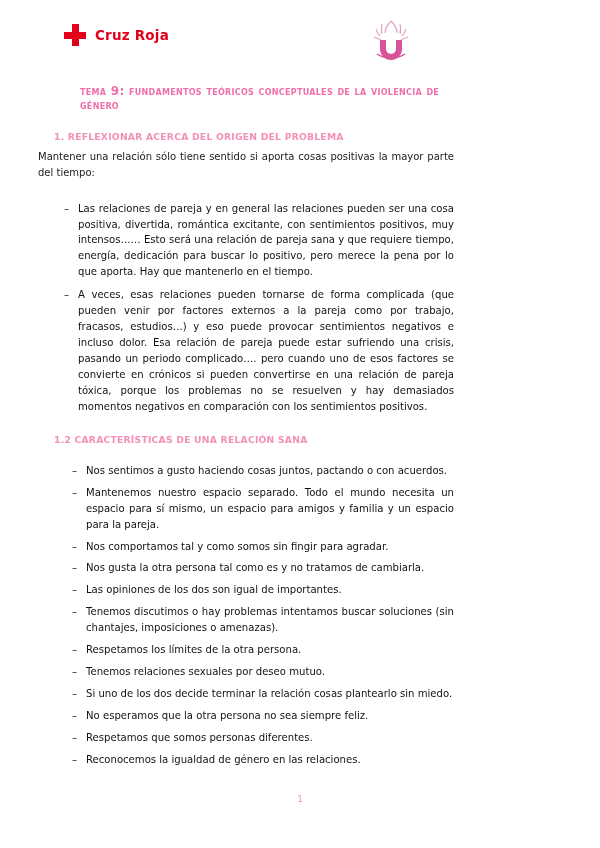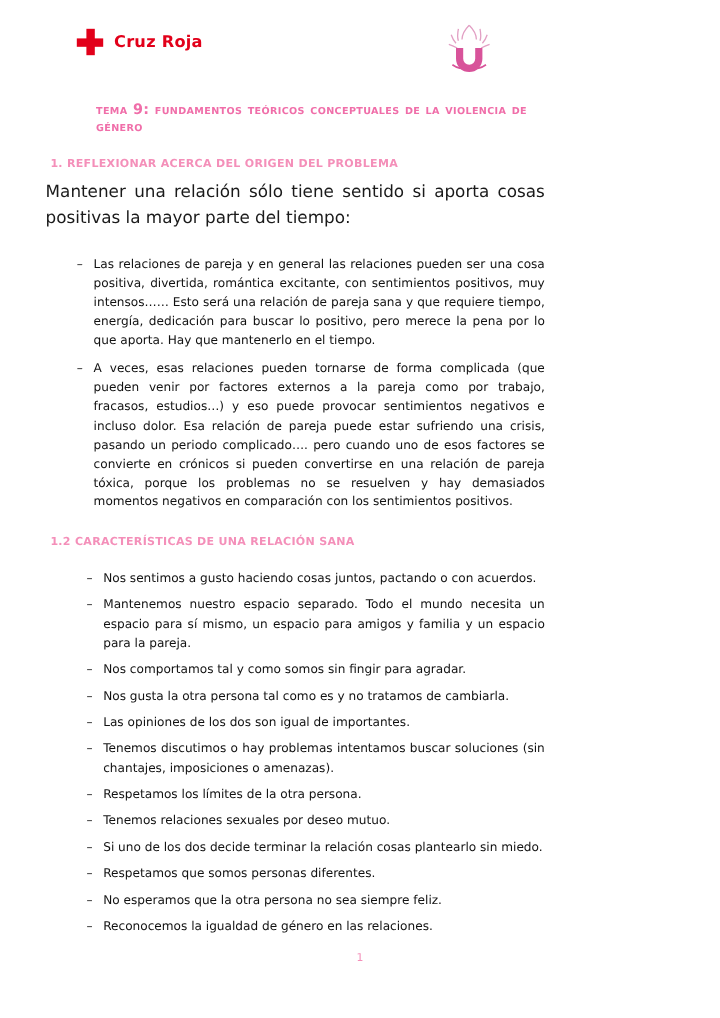--- a/index.html
+++ b/index.html
@@ -79,29 +79,29 @@
     padding-left: 42px;
     font-variant: small-caps;
     text-transform: lowercase;
   }
 
   h2.section {
     color: #f48fb9;
     font-size: 9.2px;
     font-weight: bold;
     letter-spacing: .25px;
-    margin: 19px 0 7px 4px;
+    margin: 19px 0 7px 16px;
     text-transform: uppercase;
   }
   h2.section.s13 {
     margin-top: 26px;
     line-height: 1.75;
   }
   p.body {
-    font-size: 14px;
+    font-size: 10px;
     line-height: 1.58;
     margin: 0 0 20px 0;
     text-align: justify;
     color: #1a1a1a;
   }
   ul.dash, ul.bullets {
     margin: 18px 0 0 0;
     padding: 0 0 0 26px;
     list-style: none;
   }
@@ -186,20 +186,20 @@
   <ul class="bullets">
     <li>Nos sentimos a gusto haciendo cosas juntos, pactando o con acuerdos.</li>
     <li>Mantenemos nuestro espacio separado. Todo el mundo necesita un espacio para sí mismo, un espacio para amigos y familia y un espacio para la pareja.</li>
     <li>Nos comportamos tal y como somos sin fingir para agradar.</li>
     <li>Nos gusta la otra persona tal como es y no tratamos de cambiarla.</li>
     <li>Las opiniones de los dos son igual de importantes.</li>
     <li>Tenemos discutimos o hay problemas intentamos buscar soluciones (sin chantajes, imposiciones o amenazas).</li>
     <li>Respetamos los límites de la otra persona.</li>
     <li>Tenemos relaciones sexuales por deseo mutuo.</li>
     <li>Si uno de los dos decide terminar la relación cosas plantearlo sin miedo.</li>
+    <li>No esperamos que la otra persona no sea siempre feliz.</li>
     <li>Respetamos que somos personas diferentes.</li>
-    <li>No esperamos que la otra persona no sea siempre feliz.</li>
     <li>Reconocemos la igualdad de género en las relaciones.</li>
   </ul>
 
 
   <div class="footer-page">1</div>
 </div>
 
 </body></html>

